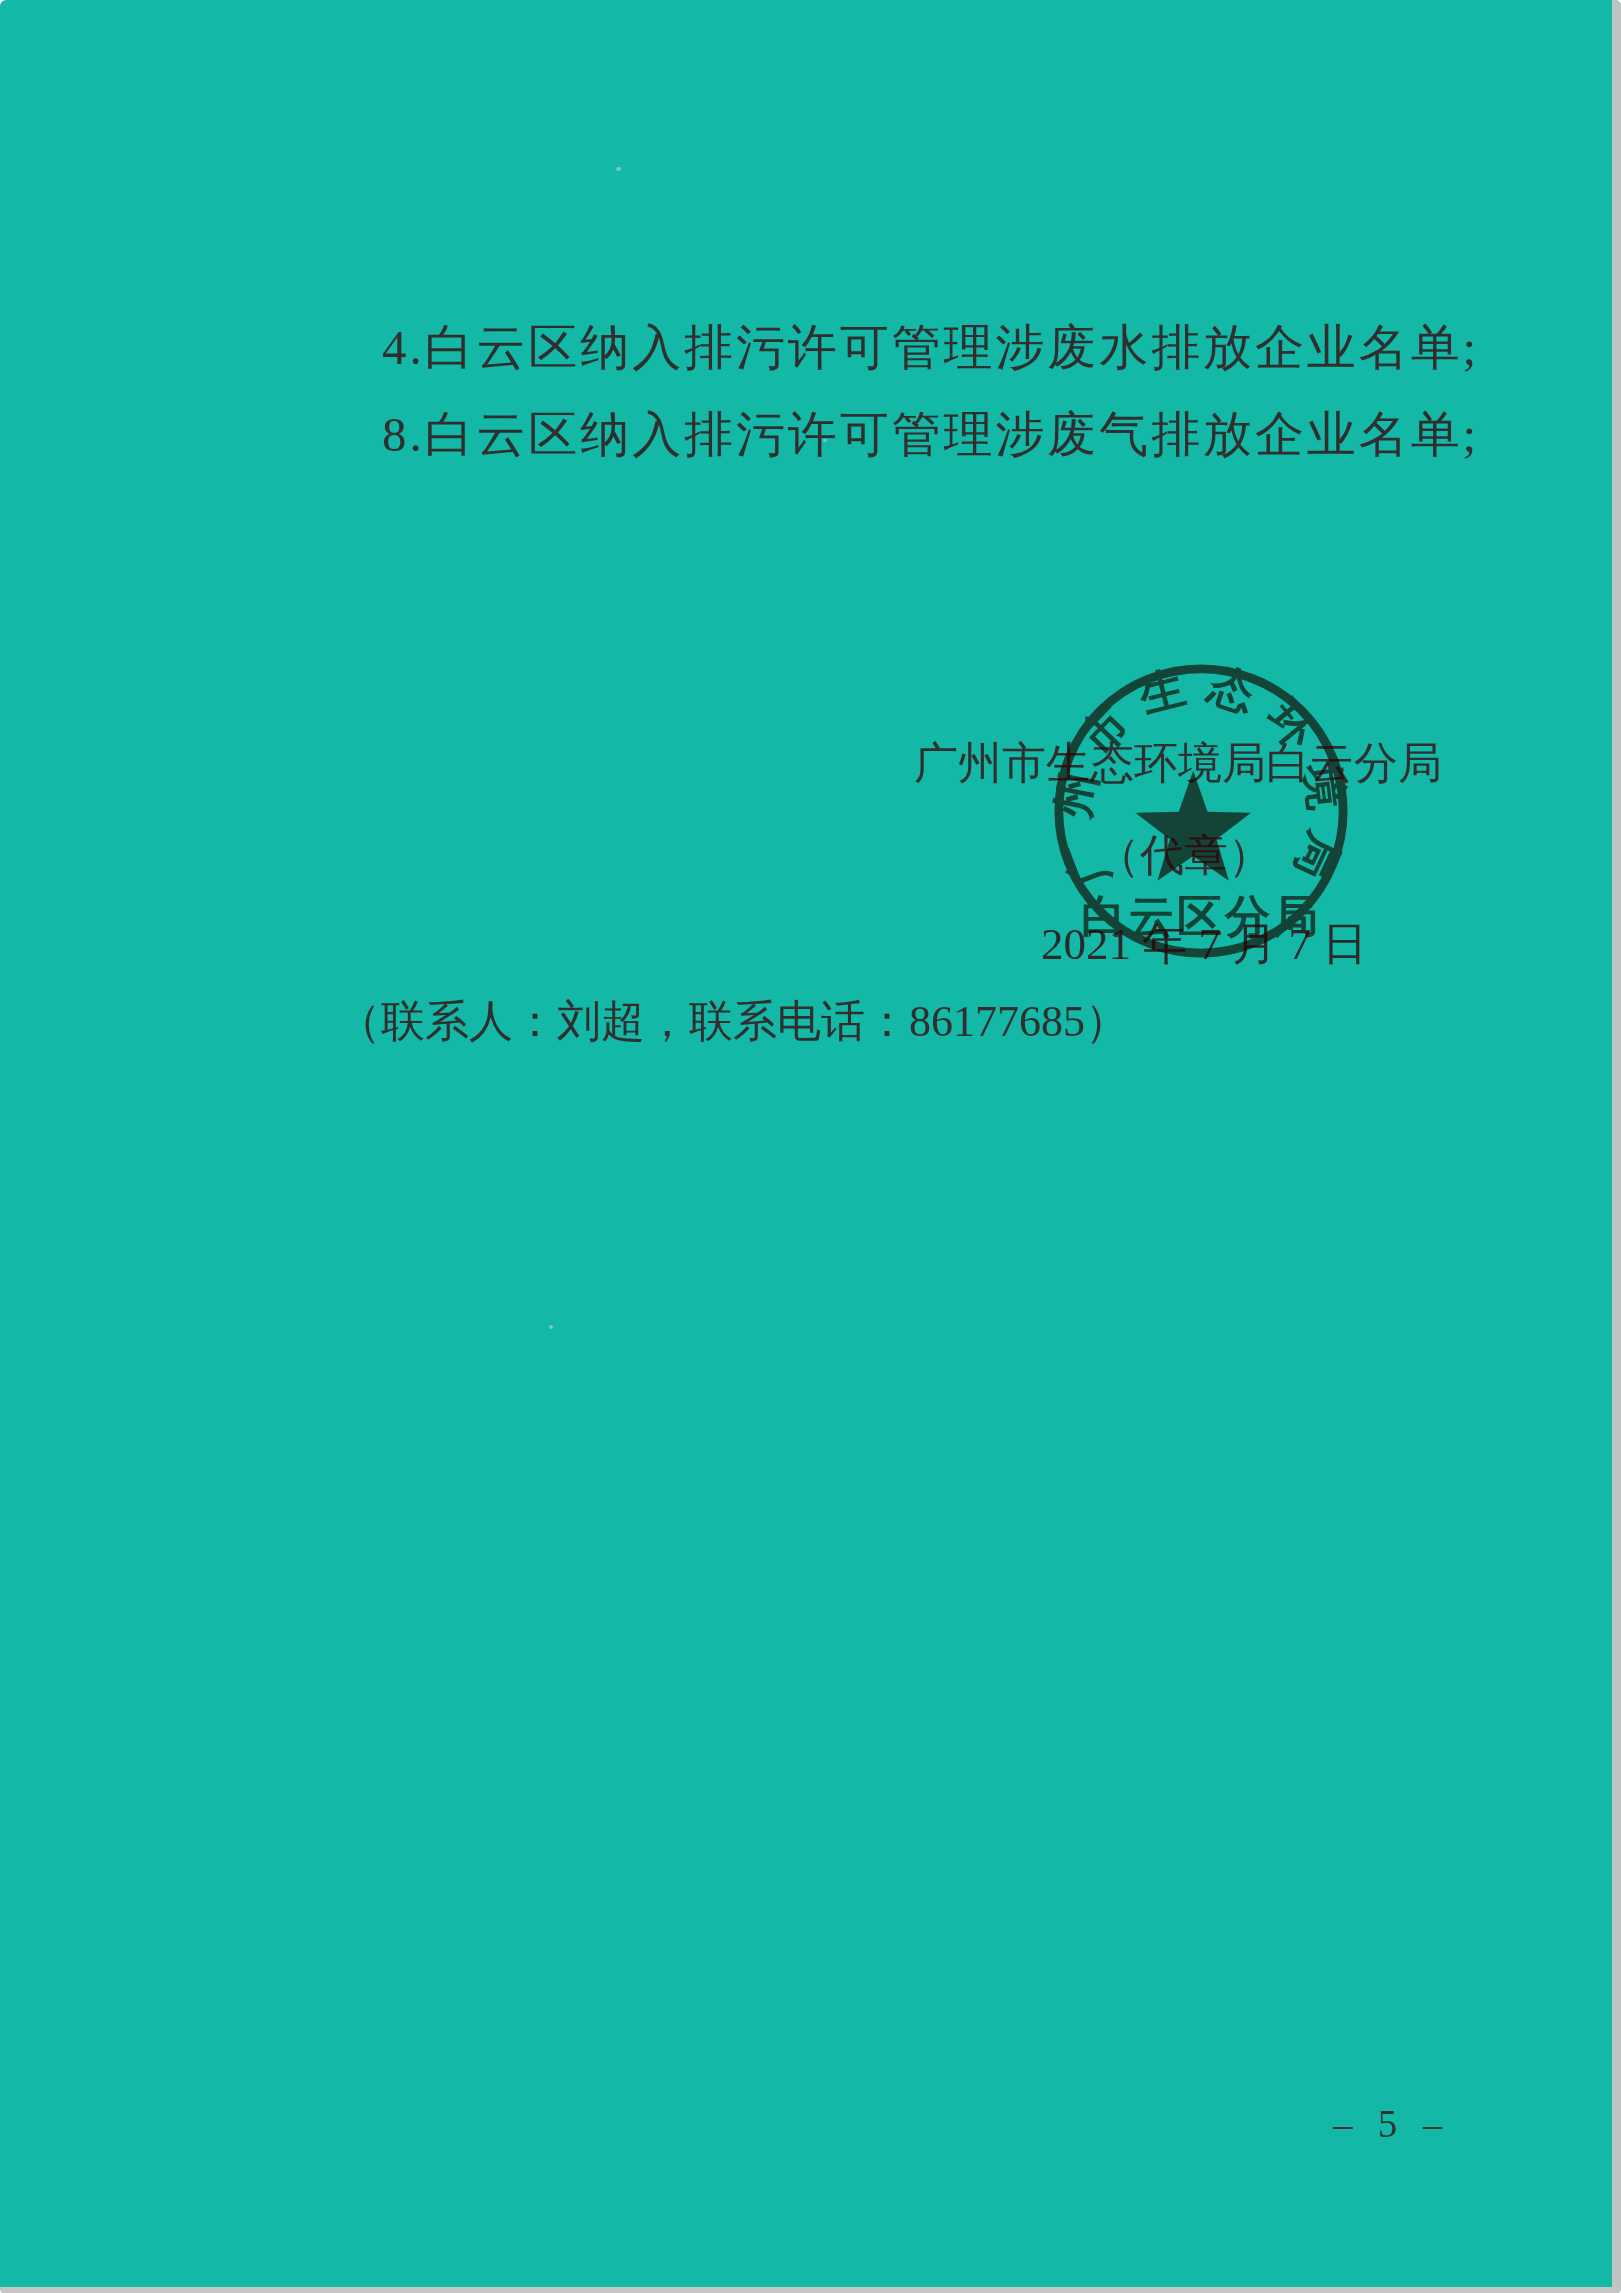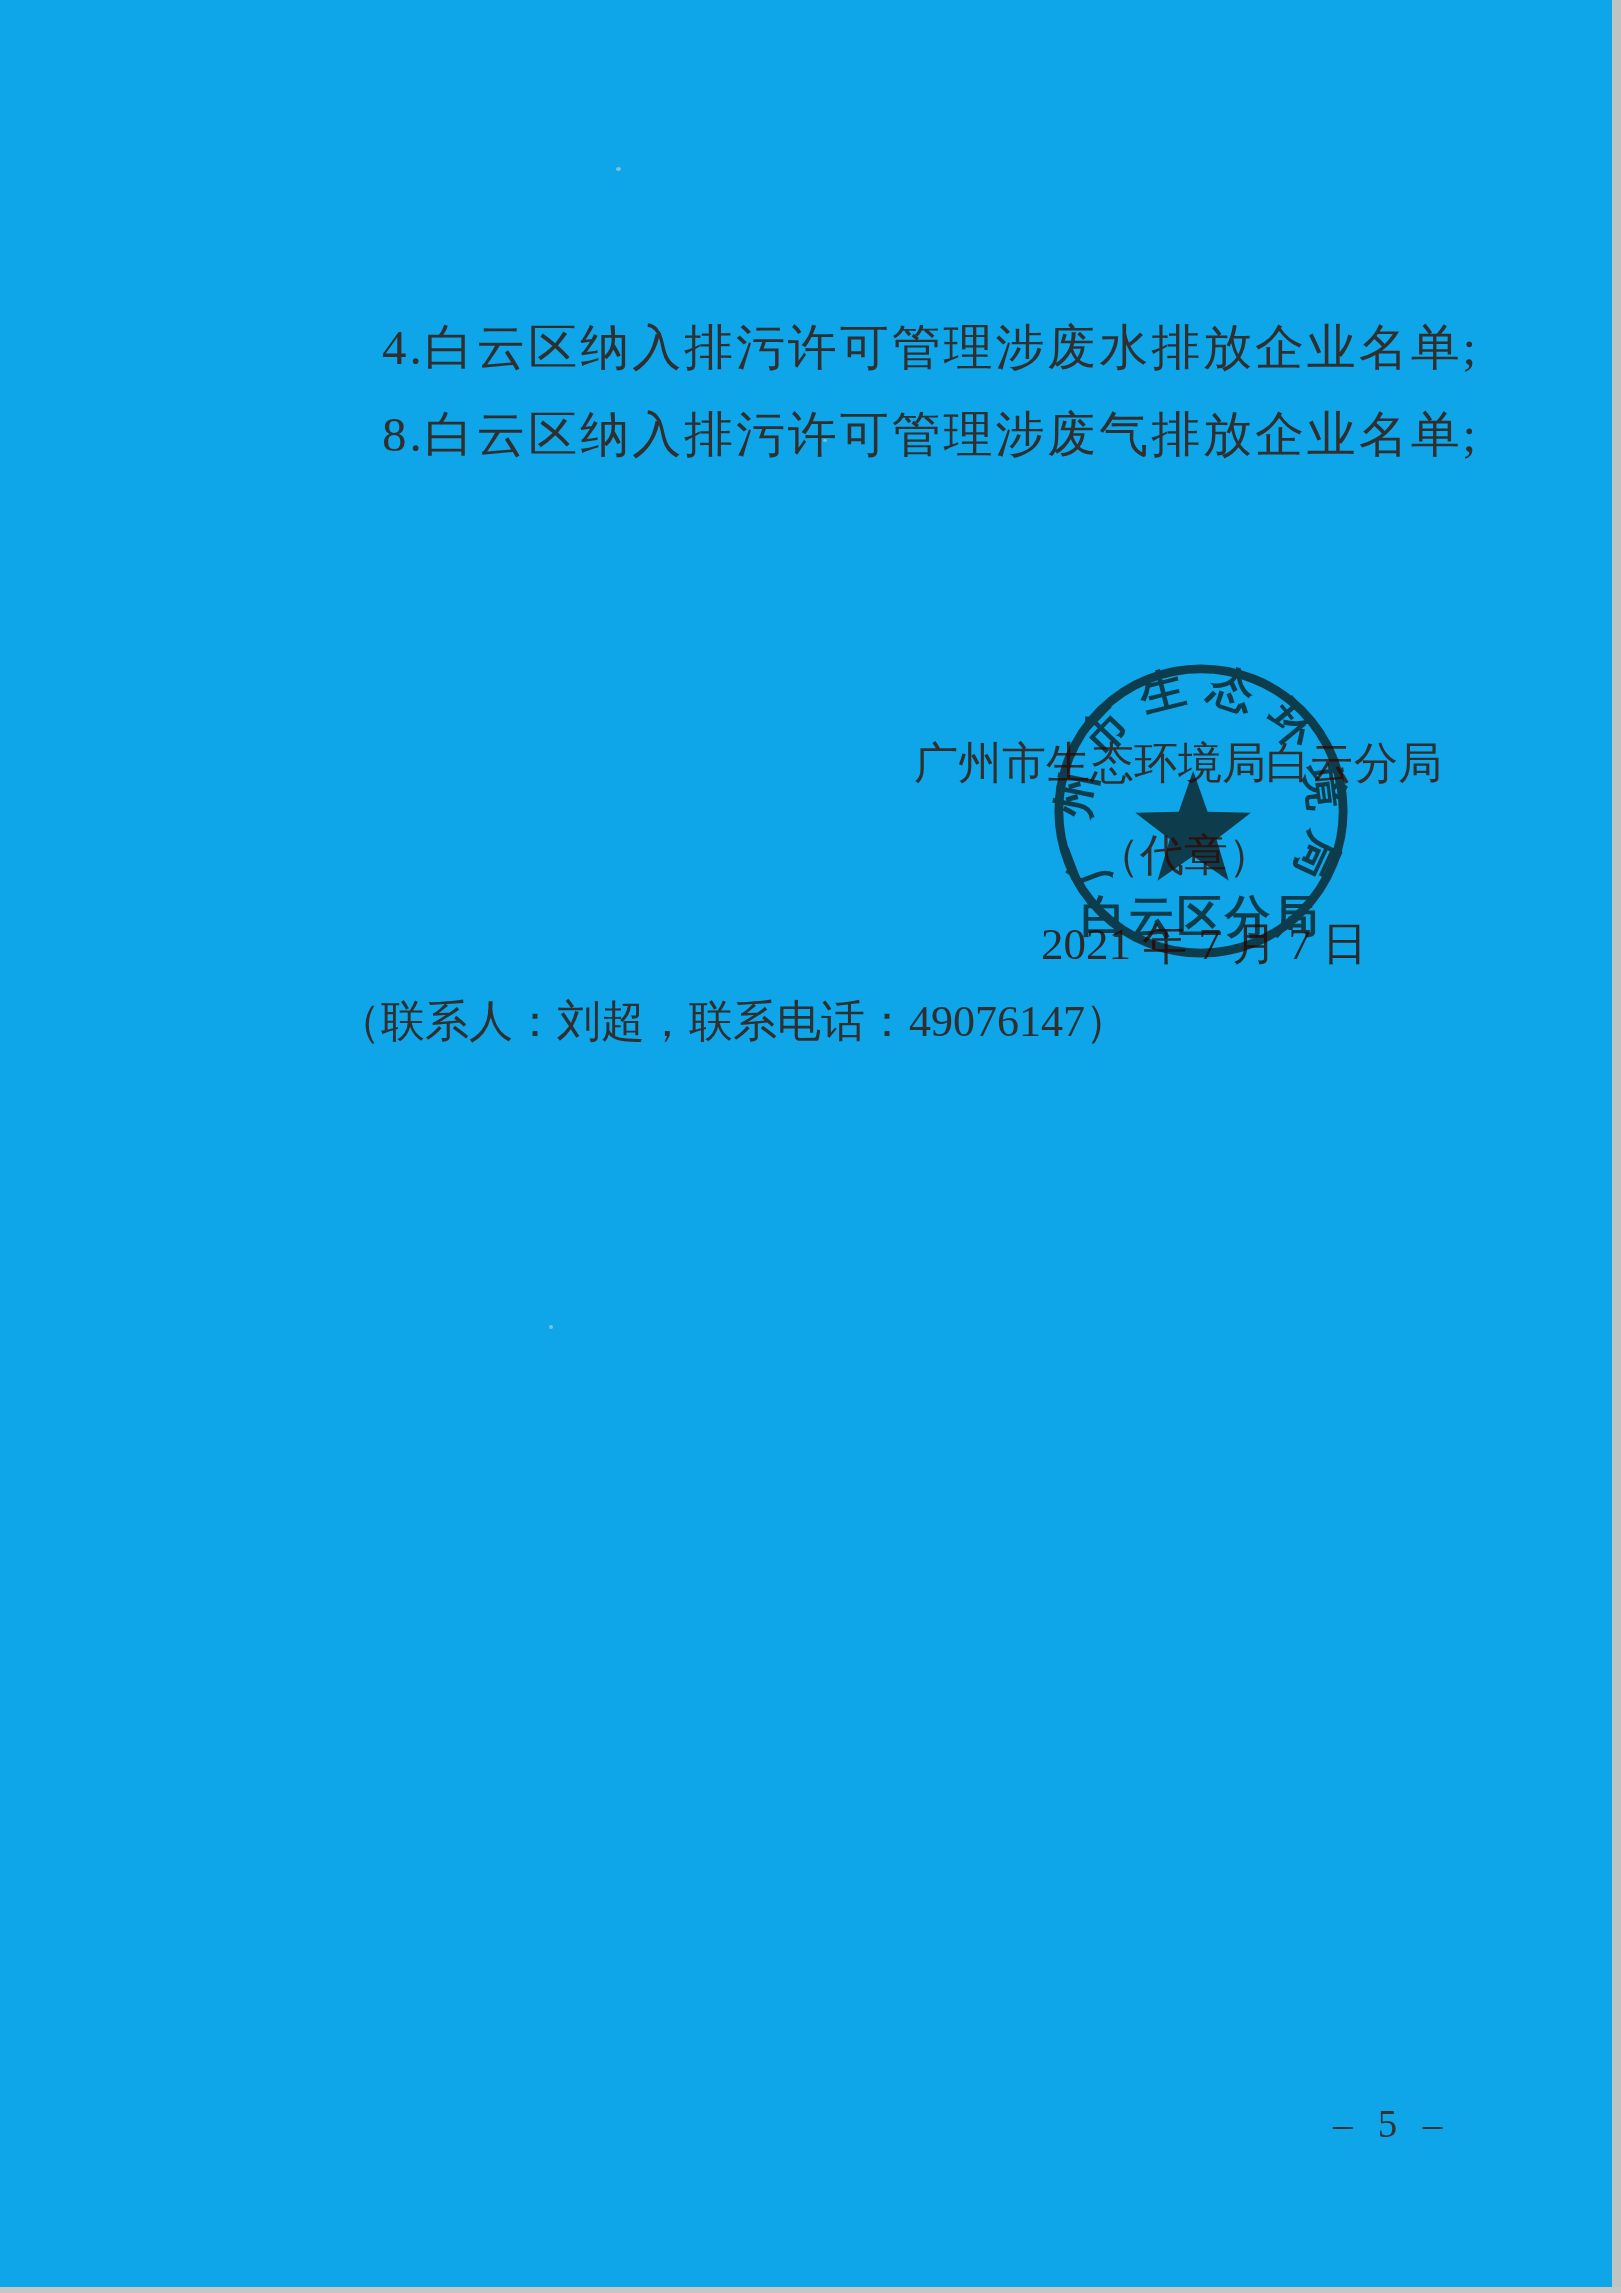--- a/index.html
+++ b/index.html
@@ -4,24 +4,25 @@
 <style>
   html, body {
     margin: 0;
     padding: 0;
     background: #ffffff;
   }
   .page {
     position: relative;
     width: 1621px;
     height: 2294px;
-    background: #0ea5e9;
+    background: #14b8a6;
     overflow: hidden;
     font-family: "Liberation Serif", "DejaVu Serif", serif;
     color: #2e2e2e;
+    border-radius: 6px;
   }
   .attach-line {
     position: absolute;
     left: 382px;
     font-size: 49px;
     line-height: 63px;
     letter-spacing: 2.9px;
     color: #2f2f2f;
     white-space: nowrap;
   }
@@ -131,21 +132,21 @@
 
 <div class="page">
 
   <div class="attach-line attach-1">4.白云区纳入排污许可管理涉废水排放企业名单;</div>
   <div class="attach-line attach-2">8.白云区纳入排污许可管理涉废气排放企业名单;</div>
 
   <div class="sig-org">广州市生态环境局白云分局</div>
   <div class="sig-note">（代章）</div>
   <div class="sig-date">2021 年 7 月 7 日</div>
 
-  <div class="contact-line">（联系人：刘超，联系电话：49076147）</div>
+  <div class="contact-line">（联系人：刘超，联系电话：86177685）</div>
 
   <svg class="seal" viewBox="0 0 306 306" xmlns="http://www.w3.org/2000/svg">
     <circle cx="153" cy="153" r="145" fill="none" stroke-width="9" stroke="#dd5045"></circle>
     <path id="sealArcPath" d="M 63.5 220.4 A 112 112 0 1 1 242.5 220.4" fill="none"></path>
     <text class="seal-arc-text" fill="#dd5045">
       <textPath href="#sealArcPath" startOffset="0">广州市生态环境局</textPath>
     </text>
     <polygon points="145,112 130.3,153.8 86,154.8 121.2,181.7 108.6,224.2 145,199 181.4,224.2 168.8,181.7 204,154.8 159.7,153.8" fill="#dd5045"></polygon>
     <text class="seal-bottom-text" x="153" y="276" fill="#dd5045">白云区分局</text>
   </svg>

